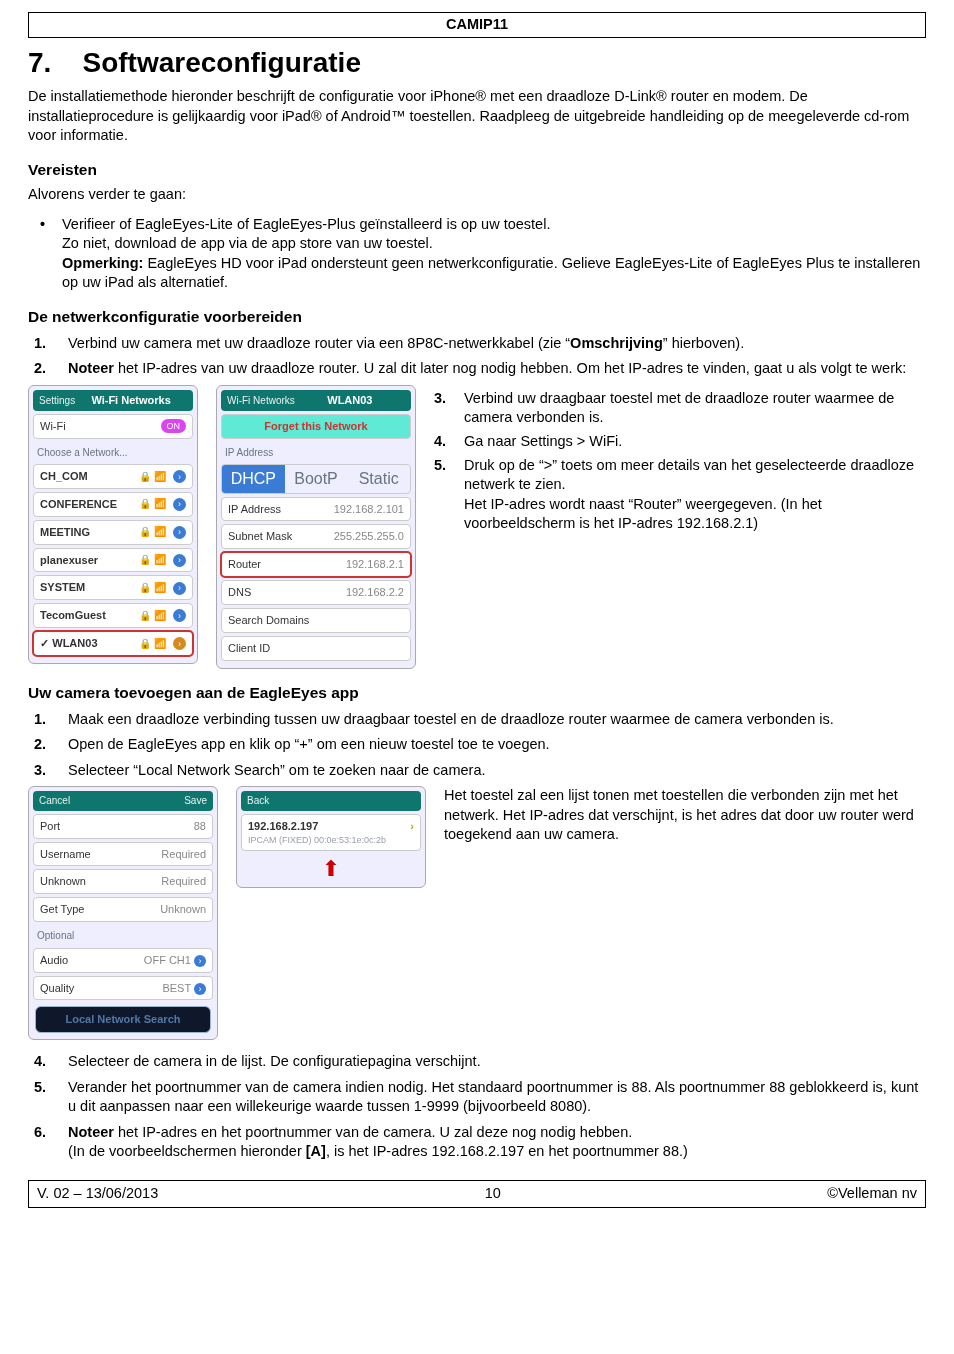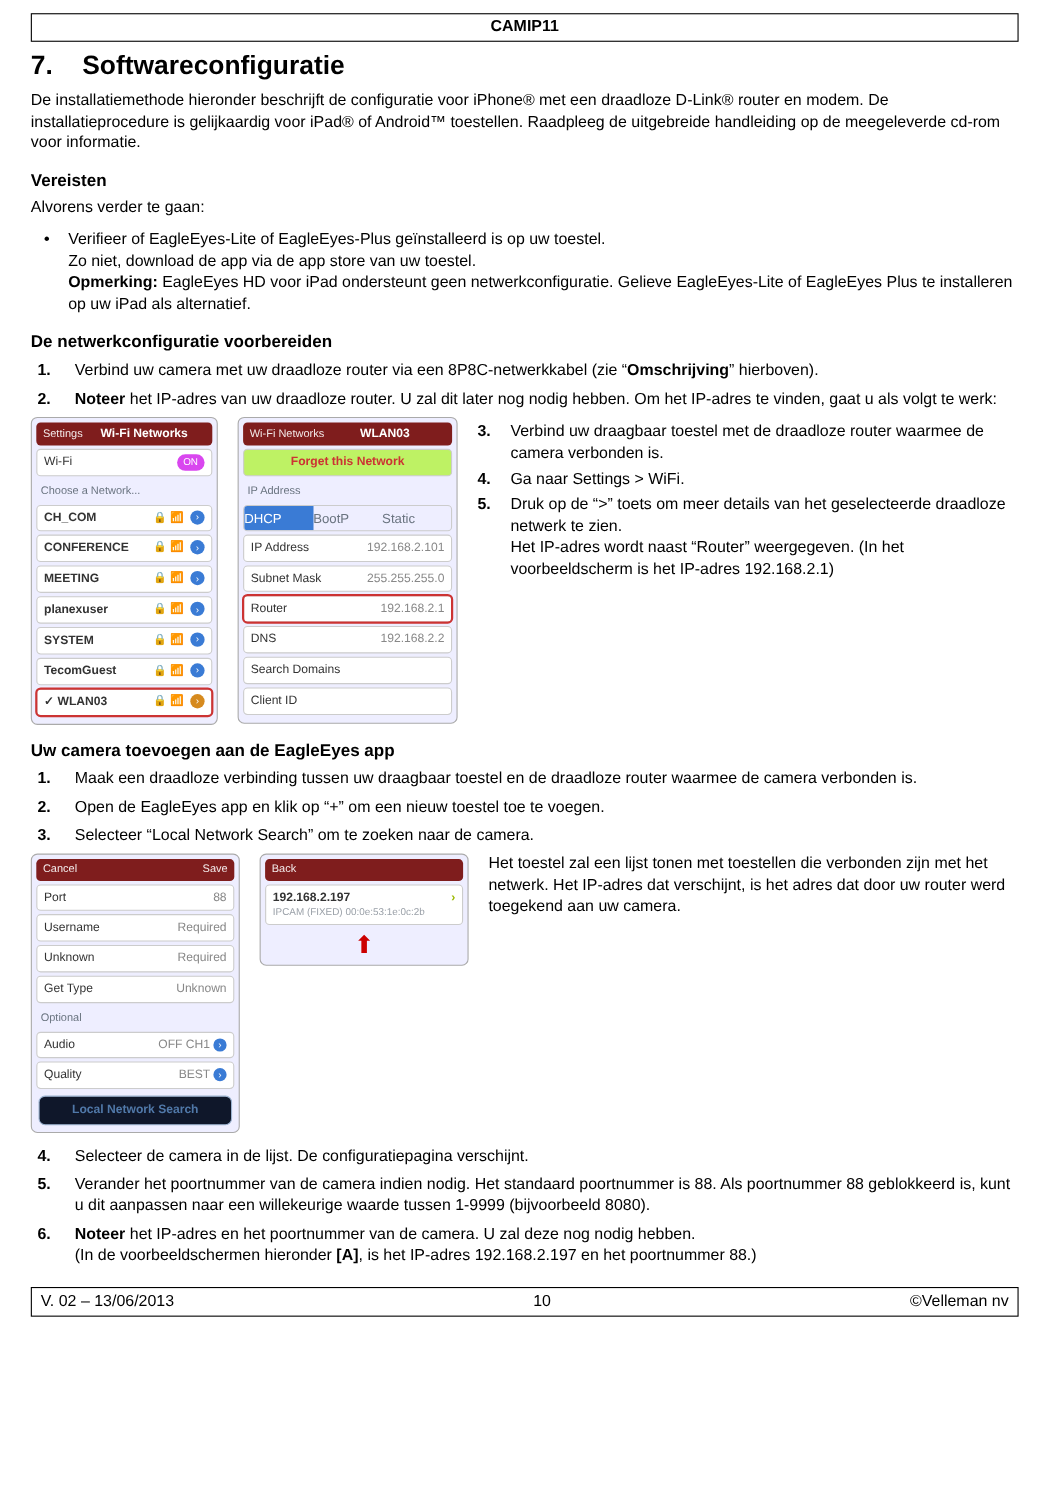--- a/index.html
+++ b/index.html
@@ -1,45 +1,45 @@
 <!DOCTYPE html>
 <html><head>
 <meta charset="utf-8">
 <style>
 html,body{margin:0;padding:0;background:#fff;font-family:Verdana,Arial,sans-serif;color:#000;font-size:14.5px;line-height:1.35}
 body{width:954px;margin:0 auto;padding:12px 28px 20px 28px;box-sizing:border-box}
 .hdr{border:1px solid #000;text-align:center;font-weight:bold;padding:2px 0;margin-bottom:6px}
-h2{font-size:24px;margin:6px 0 6px 0}
+h2{font-size:28px;margin:6px 0 6px 0}
 h3{font-size:15.5px;margin:14px 0 4px 0}
 p{margin:4px 0 10px 0}
 ul.bul{list-style:none;padding:0;margin:4px 0 6px 0}
 ul.bul>li{padding-left:34px;position:relative;margin:6px 0}
 ul.bul>li::before{content:"•";position:absolute;left:12px;top:0;font-weight:bold}
 ol.num{list-style:none;padding:0;margin:4px 0 6px 0;counter-reset:n}
 ol.num>li{padding-left:40px;position:relative;margin:6px 0;counter-increment:n}
 ol.num>li::before{content:counter(n) ".";position:absolute;left:6px;top:0;font-weight:bold}
 .row{display:flex;align-items:flex-start;gap:18px;margin:6px 0 12px 0}
 .side-steps{flex:1}
 .side-steps .step{padding-left:30px;position:relative;margin:4px 0}
 .side-steps .step .num{position:absolute;left:0;top:0;font-weight:bold}
 
 .phone{border:1px solid #aaa;border-radius:6px;background:#eef;font-family:Helvetica,Arial,sans-serif;color:#333;padding:4px;font-size:11px;width:160px}
-.phone .bar{background:#7f1d1d;color:#fff;border-radius:4px;padding:3px 6px;display:flex;align-items:center;justify-content:space-between;font-weight:bold;font-size:11px}
+.phone .bar{background:#0f766e;color:#fff;border-radius:4px;padding:3px 6px;display:flex;align-items:center;justify-content:space-between;font-weight:bold;font-size:11px}
 .phone .bar .back{font-size:10px;font-weight:normal;opacity:.9}
 .phone .toggle{background:#d946ef;color:#fff;border-radius:10px;padding:1px 6px;font-size:9px}
-.phone .cell{background:#fff;border:1px solid #ccc;border-radius:4px;padding:4px 6px;margin:3px 0;display:flex;justify-content:space-between;}
+.phone .cell{background:#fff;border:1px solid #ccc;border-radius:4px;padding:4px 6px;margin:3px 0;display:flex;justify-content:space-between;align-items:center}
 .phone .cell.sel{outline:2px solid #c33;outline-offset:-1px}
 .phone .sect{color:#6a7480;font-size:10px;padding:4px 4px 2px 4px}
 .phone .tabs{display:flex;border:1px solid #ccc;border-radius:4px;overflow:hidden;margin:3px 0}
-.phone .tabs span{flex:1;padding:3px 0;font-size:12px;color:#6a7480}
+.phone .tabs span{flex:1;text-align:center;padding:3px 0;font-size:16px;color:#6a7480}
 .phone .tabs span.active{background:#3a7bd5;color:#fff}
 .phone .icons{color:#888;font-size:10px}
 .phone .icons .chev{background:#3a7bd5;color:#fff;border-radius:50%;width:13px;height:13px;display:inline-flex;align-items:center;justify-content:center;margin-left:3px;font-size:9px}
 .phone .icons .chev.sel{background:#d68a1e}
-.phone .forget{color:#c33;text-align:center;font-weight:bold;background:#bef264;border:1px solid #ccc;border-radius:4px;padding:4px;margin:3px 0}
+.phone .forget{color:#c33;text-align:center;font-weight:bold;background:#5eead4;border:1px solid #ccc;border-radius:4px;padding:4px;margin:3px 0}
 .phone2{width:190px}
 .phone3{width:180px}
 .phone .save{font-size:10px}
 .phone .btn-long{background:#0f172a;border:1px solid #9cb3d0;border-radius:6px;text-align:center;padding:5px 0;color:#5078a8;font-weight:bold;margin:6px 2px 2px 2px}
 .phone .dev{background:#fff;border:1px solid #ccc;border-radius:4px;padding:4px 6px;margin:3px 0}
 .phone .dev .ip{font-weight:bold;color:#333}
 .phone .dev .mac{color:#9aa0a8;font-size:9px}
 .phone .dev .arr{float:right;color:#9cb900;font-weight:bold}
 .footer{border:1px solid #000;display:flex;justify-content:space-between;padding:3px 8px;margin-top:18px}
 .arrow-up{font-size:22px;color:#c00;text-align:center}

